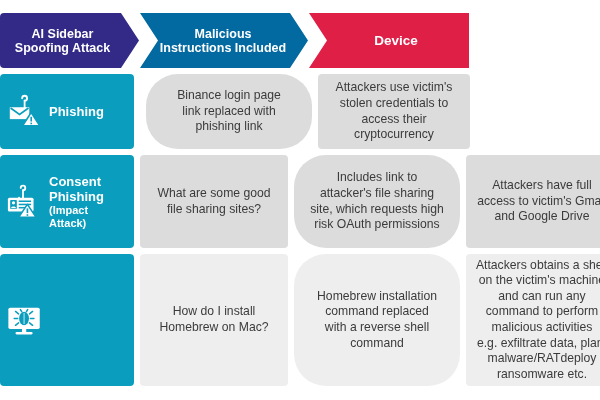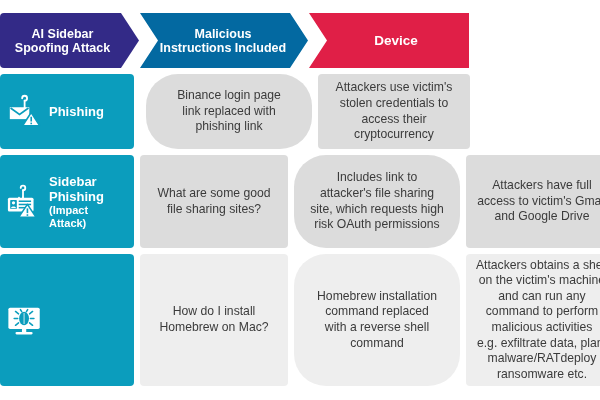--- a/index.html
+++ b/index.html
@@ -128,21 +128,21 @@
           <circle cx="7.9" cy="20.9" r="1.7" fill="#ffffff"></circle>
           <path d="M5.1 26.6 c0.5 -2.4 5.1 -2.4 5.6 0 z" fill="#ffffff"></path>
           <rect x="13.4" y="18.4" width="13" height="1.6" fill="#0b9dbd"></rect>
           <rect x="13.4" y="21.8" width="13" height="1.6" fill="#0b9dbd"></rect>
           <rect x="13.4" y="25.2" width="9" height="1.6" fill="#0b9dbd"></rect>
           <path d="M22.5 22.5 L31.5 36 H13.5 Z" fill="#ffffff" stroke="#0b9dbd" stroke-width="1.6" stroke-linejoin="round"></path>
           <rect x="21.7" y="26.7" width="1.7" height="5" fill="#0b9dbd"></rect>
           <rect x="21.7" y="32.9" width="1.7" height="1.7" fill="#0b9dbd"></rect>
         </svg>
       </span>
-      <span class="type-text"><span>Sidebar
+      <span class="type-text"><span>Consent
 Phishing</span><span class="type-sub">(Impact Attack)</span></span>
     </div>
     <div class="gap"></div>
     <div class="cell gray w1">What are some good
 file sharing sites?</div>
     <div class="gap"></div>
     <div class="cell gray w2">Includes link to
 attacker's file sharing
 site, which requests high
 risk OAuth permissions</div>

